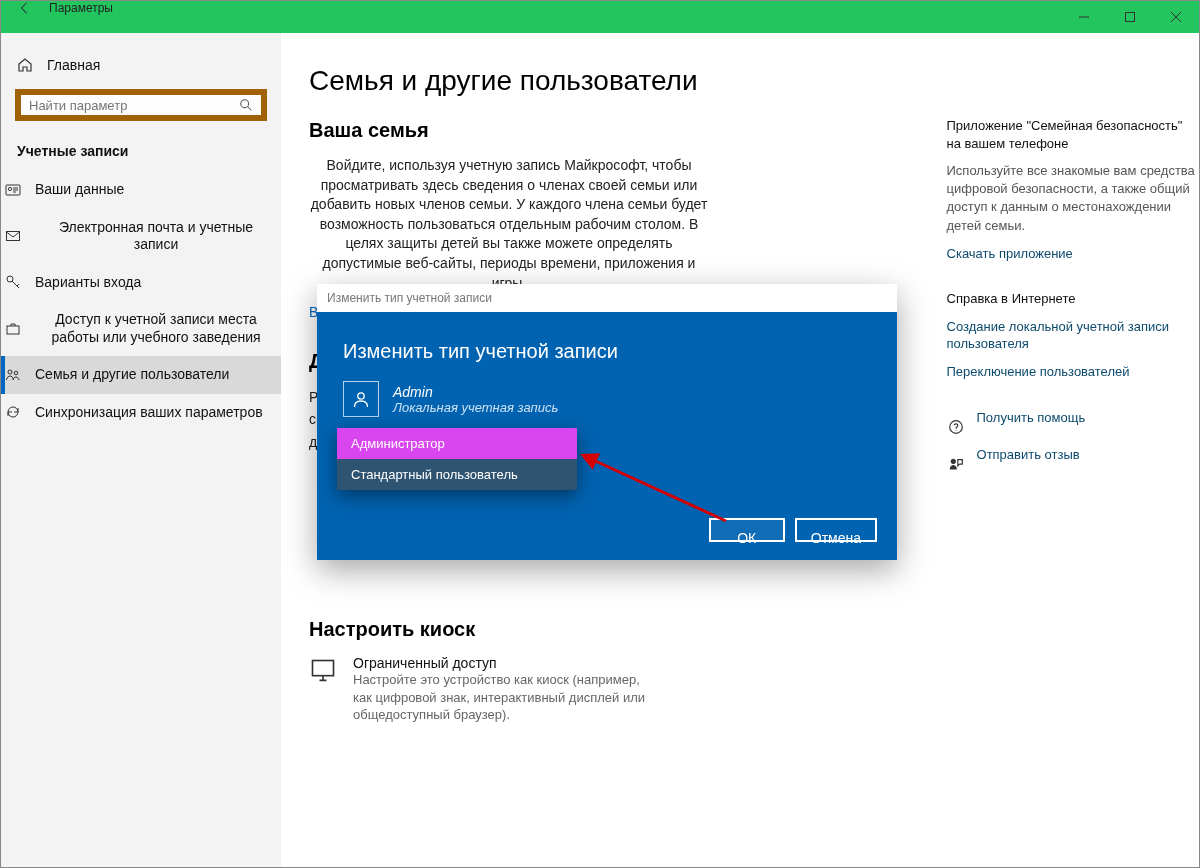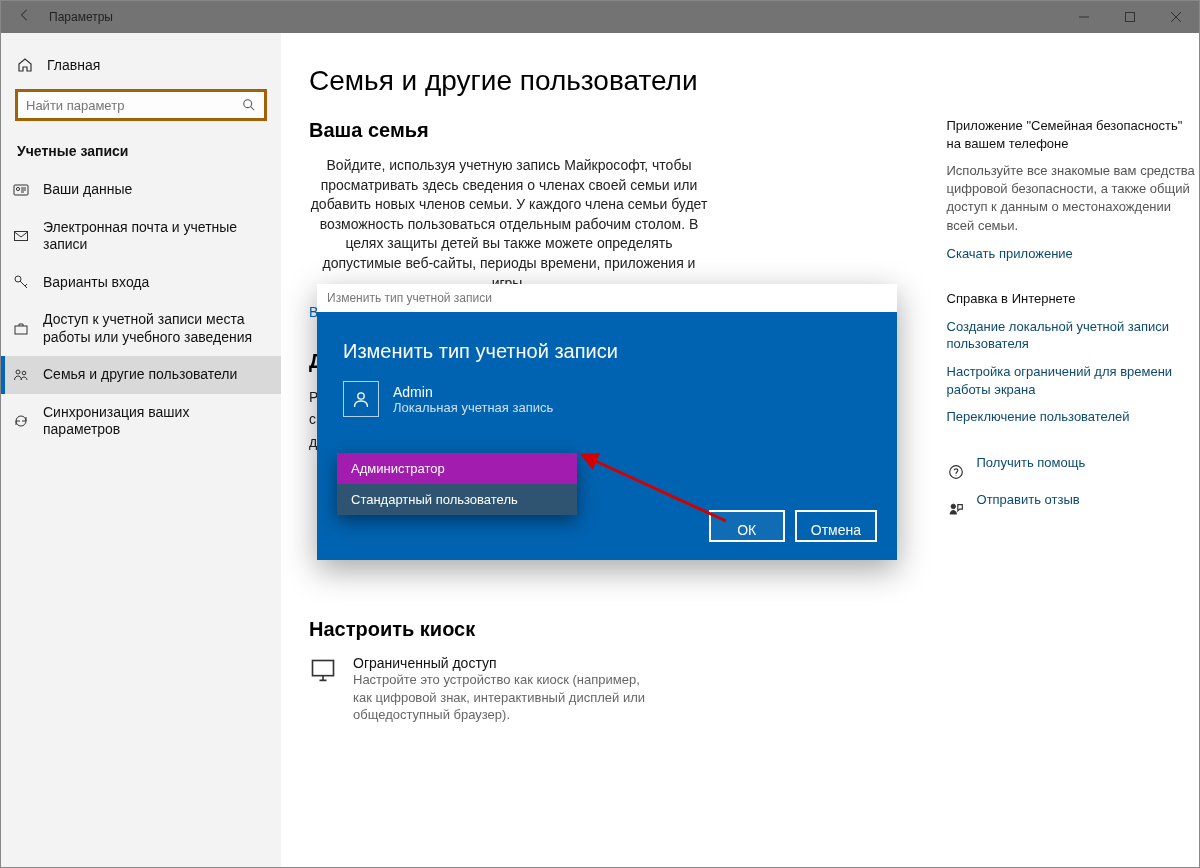--- a/index.html
+++ b/index.html
@@ -1,35 +1,35 @@
 <!DOCTYPE html>
 <html><head>
 <meta charset="utf-8">
 <style>
 * { margin: 0; padding: 0; box-sizing: border-box; font-family: "Segoe UI", sans-serif; }
 body { width: 1200px; height: 868px; background: #fff; overflow: hidden; position: relative; border: 1px solid #888; }
 
 
-.titlebar { height: 32px; display: flex; align-items: center; background: #737373; }
+.titlebar { height: 32px; display: flex; align-items: flex-start; background: #22c55e; }
 .titlebar .back { width: 48px; text-align: center; color: #333; font-size: 16px; cursor: default; }
 .titlebar .title { font-size: 12px; color: #222; }
 .titlebar .win-controls { margin-left: auto; display: flex; }
 .titlebar .win-controls div { width: 46px; height: 32px; display: flex; align-items: center; justify-content: center; color: #333; }
 .titlebar .win-controls svg { width: 10px; height: 10px; }
 
 .app { display: flex; height: calc(100% - 32px); }
 
 
 .sidebar { width: 280px; background: #f3f3f3; padding-top: 18px; font-size: 14px; color: #111; }
 .sidebar .home { display: flex; align-items: center; padding: 6px 16px 8px; gap: 14px; }
 .sidebar .home svg { width: 16px; height: 16px; }
-.sidebar .search { margin: 8px 14px 18px; height: 32px; border: 3px solid #a16207; background: #fdfdfd; display: flex; align-items: center; padding: 0 8px; justify-content: space-between; }
+.sidebar .search { margin: 8px 14px 18px; height: 32px; border: 6px solid #a16207; background: #fdfdfd; display: flex; align-items: center; padding: 0 8px; justify-content: space-between; }
 .sidebar .search input { border: none; background: transparent; outline: none; font-size: 13px; width: 200px; }
 .sidebar .category { padding: 4px 16px 12px; font-weight: 600; font-size: 14px; }
-.sidebar .item { display: flex; align-items: center; padding: 10px 12px; gap: 14px; cursor: default; position: relative; }
+.sidebar .item { display: flex; align-items: center; padding: 10px 4px; gap: 14px; cursor: default; position: relative; text-align: center; }
 .sidebar .item.active { background: #d9d9d9; }
 .sidebar .item.active::before { content: ""; position: absolute; left: 0; top: 0; bottom: 0; width: 4px; background: #0067c0; }
 .sidebar .item svg { width: 16px; height: 16px; flex-shrink: 0; }
 .sidebar .item span { line-height: 1.25; }
 
 
 .main { flex: 1; padding: 32px 0 0 28px; position: relative; overflow: hidden; display: flex; }
 .content { width: 640px; }
 .content h1 { font-size: 28px; font-weight: 400; margin-bottom: 22px; }
 .content h2 { font-size: 20px; font-weight: 700; margin-bottom: 14px; }
@@ -51,30 +51,30 @@
 .rightcol .block .bd { color: #555; line-height: 1.4; margin-bottom: 10px; }
 .rightcol a { color: #0c4a6e; text-decoration: none; display: block; margin-bottom: 10px; line-height: 1.35; }
 .rightcol .help-row { display: flex; align-items: flex-end; gap: 12px; margin-bottom: 10px; }
 .rightcol .help-row svg { width: 18px; height: 18px; flex-shrink: 0; }
 
 
 .dialog-wrap { position: absolute; left: 316px; top: 283px; width: 580px; box-shadow: 0 10px 30px rgba(0,0,0,.35); }
 .dialog-titlebar { height: 28px; background: #fff; font-size: 12px; color: #777; padding: 0 10px; display: flex; align-items: center; }
 .dialog-body { background: #0063b1; color: #fff; padding: 28px 26px 18px; position: relative; height: 248px; }
 .dialog-body h3 { font-size: 20px; font-weight: 400; margin-bottom: 18px; }
-.user-row { display: flex; align-items: center; gap: 14px; }
+.user-row { display: flex; align-items: center; gap: 14px; font-style: italic; }
 .user-row .avatar { width: 36px; height: 36px; border: 1px solid rgba(255,255,255,.7); display: flex; align-items: center; justify-content: center; }
 .user-row .avatar svg { width: 20px; height: 20px; stroke: #fff; fill: none; }
 .user-row .uname { font-size: 14px; }
 .user-row .utype { font-size: 13px; color: #cde1f2; }
-.dropdown { position: absolute; left: 20px; top: 141px; width: 240px; background: #a21caf; box-shadow: 0 6px 18px rgba(0,0,0,.45); }
+.dropdown { position: absolute; left: 20px; top: 116px; width: 240px; background: #d946ef; box-shadow: 0 6px 18px rgba(0,0,0,.45); }
 .dropdown .opt { padding: 8px 14px; font-size: 13px; color: #fff; cursor: default; }
 .dropdown .opt.hover { background: #2f5472; }
 .dialog-buttons { position: absolute; right: 20px; bottom: 18px; display: flex; gap: 10px; }
-.dialog-buttons button { height: 32px; min-width: 76px; padding: 10px 14px; background: transparent; color: #fff; border: 2px solid #fff; font-size: 14px; cursor: default; }
+.dialog-buttons button { height: 24px; min-width: 76px; padding: 10px 14px; background: transparent; color: #fff; border: 2px solid #fff; font-size: 14px; cursor: default; }
 .dialog-buttons button.primary { background: rgba(255,255,255,.06); }
 
 
 .arrow-svg { position: absolute; left: 575px; top: 450px; width: 160px; height: 80px; pointer-events: none; }
 </style>
 </head>
 <body>
 
 <div class="titlebar">
   <div class="back">
@@ -193,27 +193,26 @@
             <div class="kt">Ограниченный доступ</div>
             <div class="kd">Настройте это устройство как киоск (например, как цифровой знак, интерактивный дисплей или общедоступный браузер).</div>
           </div>
         </div>
       </div>
     </div>
 
     <div class="rightcol">
       <div class="block">
         <div class="bh">Приложение "Семейная безопасность" на вашем телефоне</div>
-        <div class="bd">Используйте все знакомые вам средства цифровой безопасности, а также общий доступ к данным о местонахождении всей семьи.</div>
+        <div class="bd">Используйте все знакомые вам средства цифровой безопасности, а также общий доступ к данным о местонахождении детей семьи.</div>
         <a href="#">Скачать приложение</a>
       </div>
       <div class="block">
         <div class="bh">Справка в Интернете</div>
         <a href="#">Создание локальной учетной записи пользователя</a>
-        <a href="#">Настройка ограничений для времени работы экрана</a>
         <a href="#">Переключение пользователей</a>
       </div>
       <div class="block">
         <div class="help-row">
           <svg viewBox="0 0 20 20">
               <circle cx="10" cy="10" r="7" stroke="#333" fill="none" stroke-width="1.3"></circle>
               <path d="M8 8 C8 6 12 6 12 8 C12 10 10 10 10 12 M10 14 V14.5" stroke="#333" fill="none" stroke-width="1.3"></path>
             </svg>
           <a href="#">Получить помощь</a>
         </div>

